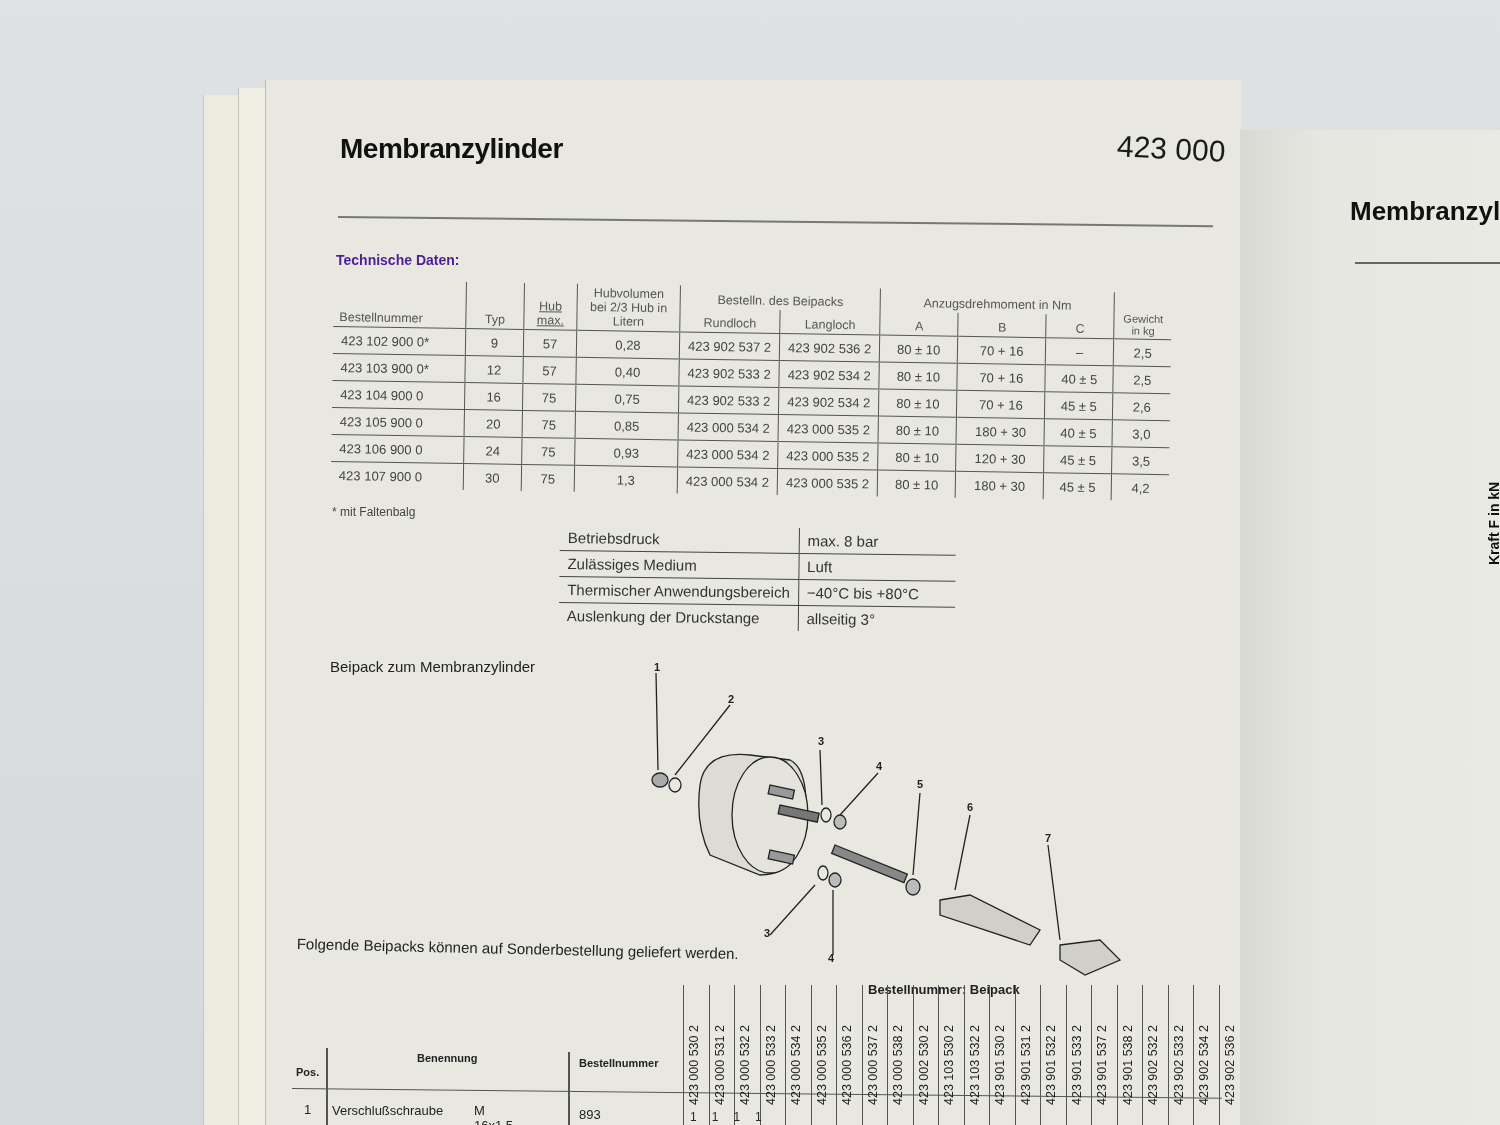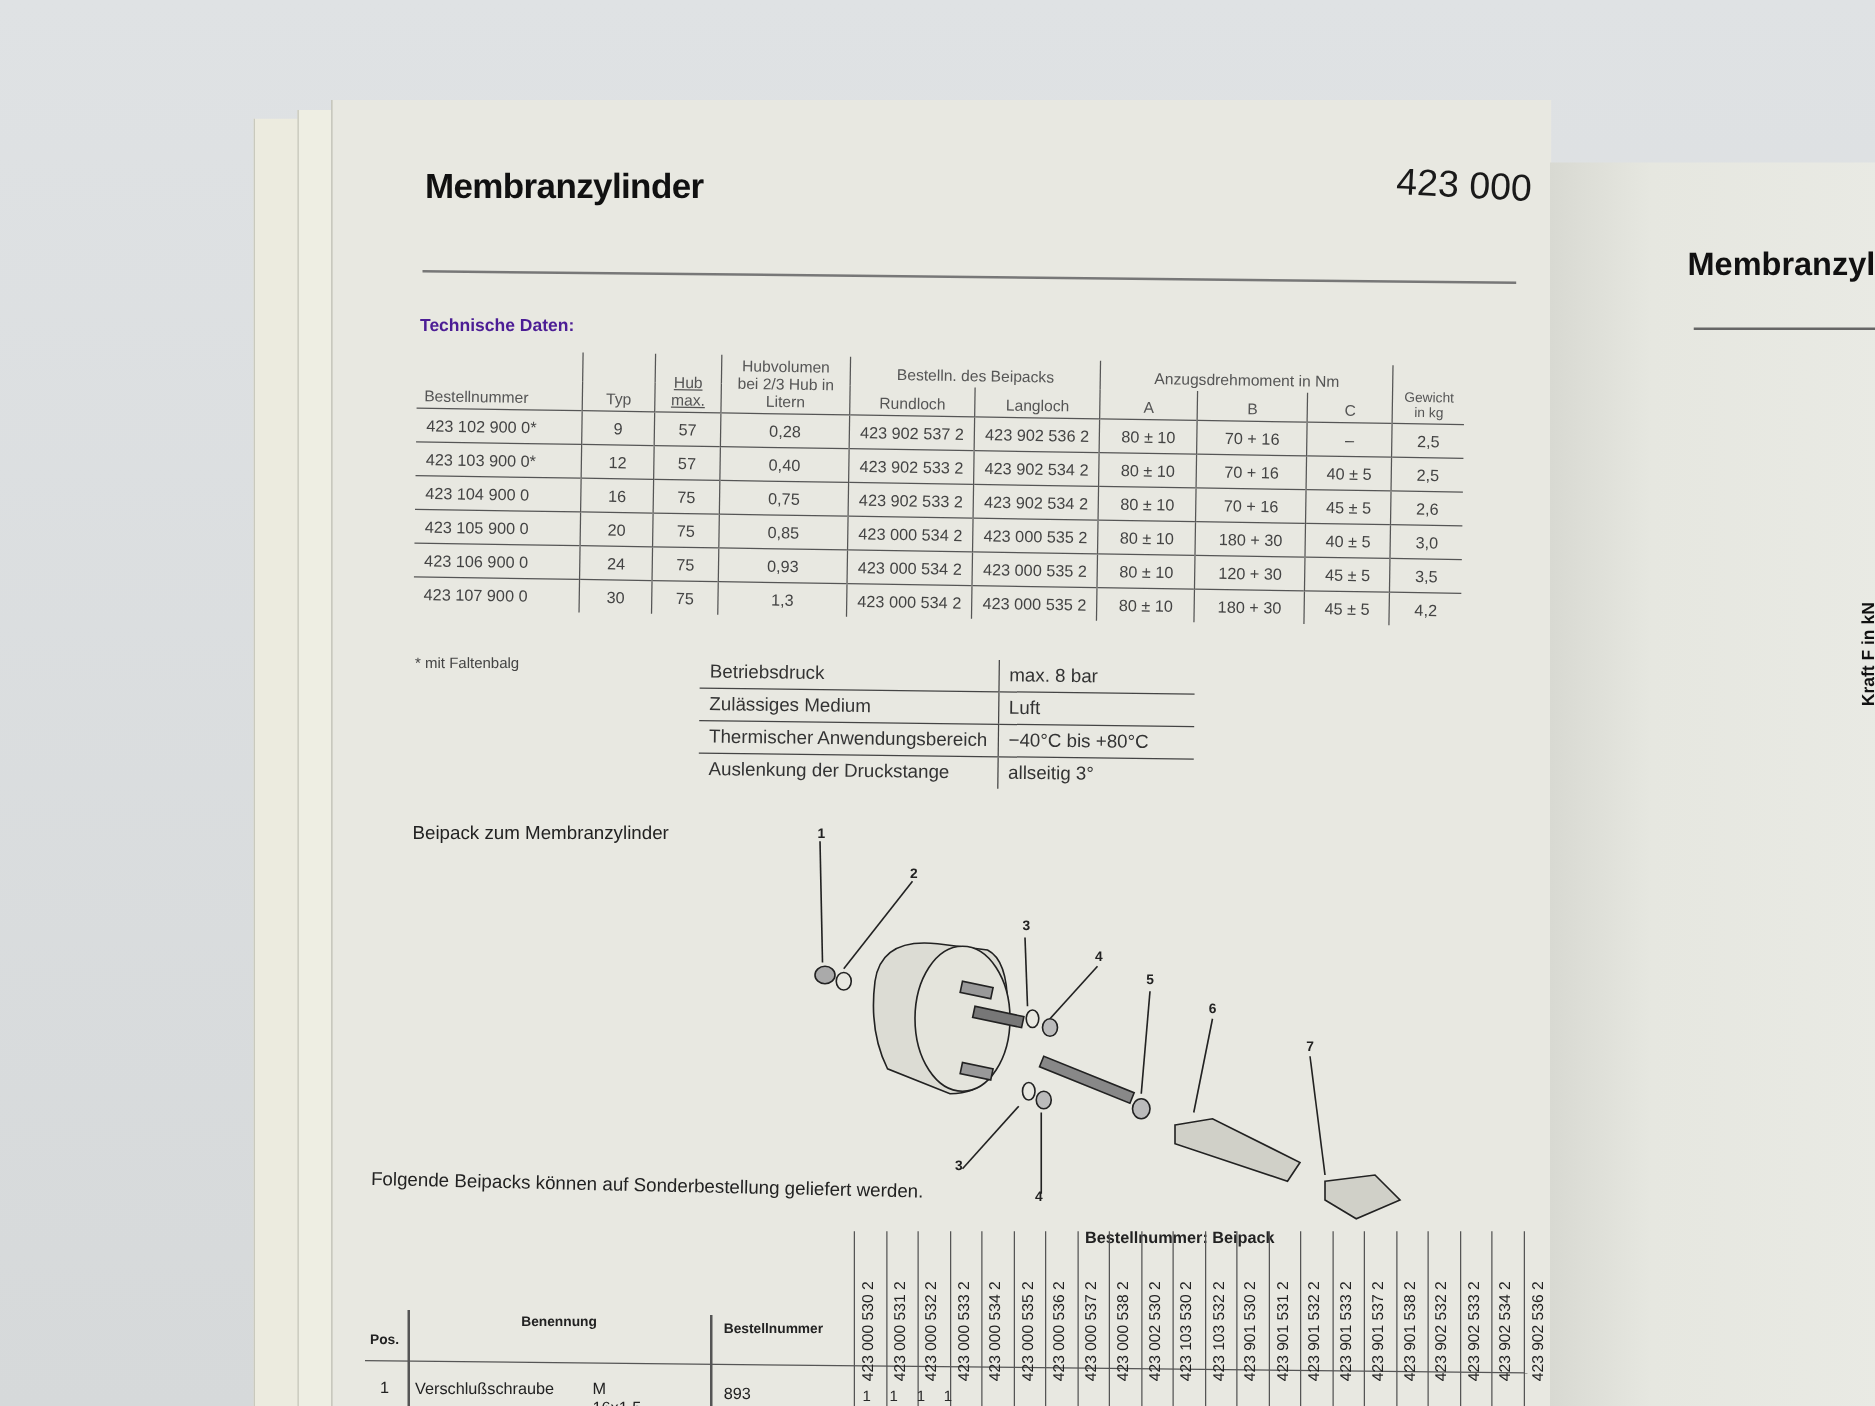--- a/index.html
+++ b/index.html
@@ -12,21 +12,21 @@
   .title{position:absolute;left:340px;top:133px;font-size:28px;font-weight:bold;color:#111;letter-spacing:-0.5px;}
   .pagecode{position:absolute;left:1117px;top:132px;font-size:30px;color:#1a1a1a;transform:rotate(3deg);}
   .rule{position:absolute;left:338px;top:216px;width:875px;height:2px;background:#777;transform:rotate(0.6deg);transform-origin:left;}
   .subhead{position:absolute;left:336px;top:252px;font-size:14px;font-weight:bold;color:#4c1d95;}
   table{border-collapse:collapse;}
   .tech{position:absolute;left:334px;top:280px;font-size:13px;color:#444;transform:rotate(0.9deg);transform-origin:left top;}
   .tech th{font-weight:normal;color:#555;font-size:12.5px;padding:2px 6px;vertical-align:bottom;}
   .tech td{padding:4px 8px;border-top:1.5px solid #555;text-align:center;white-space:nowrap;height:18px;}
   .tech .vl{border-left:1.5px solid #555;}
   .tech td.left{text-align:left;}
-  .footnote{position:absolute;left:332px;top:523px;font-size:12px;color:#444;}
+  .footnote{position:absolute;left:332px;top:505px;font-size:12px;color:#444;}
   .spec{position:absolute;left:560px;top:525px;font-size:15px;color:#333;transform:rotate(0.7deg);transform-origin:left top;}
   .spec td{padding:4px 8px;border-bottom:1.5px solid #444;white-space:nowrap;}
   .spec td.val{border-left:1.5px solid #444;width:140px;}
   .beipack{position:absolute;left:318px;top:658px;font-size:15px;color:#222;margin-left:12px;}
   .diagram{position:absolute;left:630px;top:655px;width:500px;height:330px;}
   .diagram .lbl{position:absolute;font-size:11px;font-weight:bold;color:#222;}
   .folgende{position:absolute;left:297px;top:935px;font-size:15px;color:#222;transform:rotate(1.3deg);transform-origin:left top;}
   .bn-title{position:absolute;left:868px;top:982px;font-size:13px;font-weight:bold;color:#222;}
   .bottom{position:absolute;left:292px;top:990px;font-size:13px;color:#222;}
   .bottom .hdr{position:absolute;font-weight:bold;font-size:11px;}

